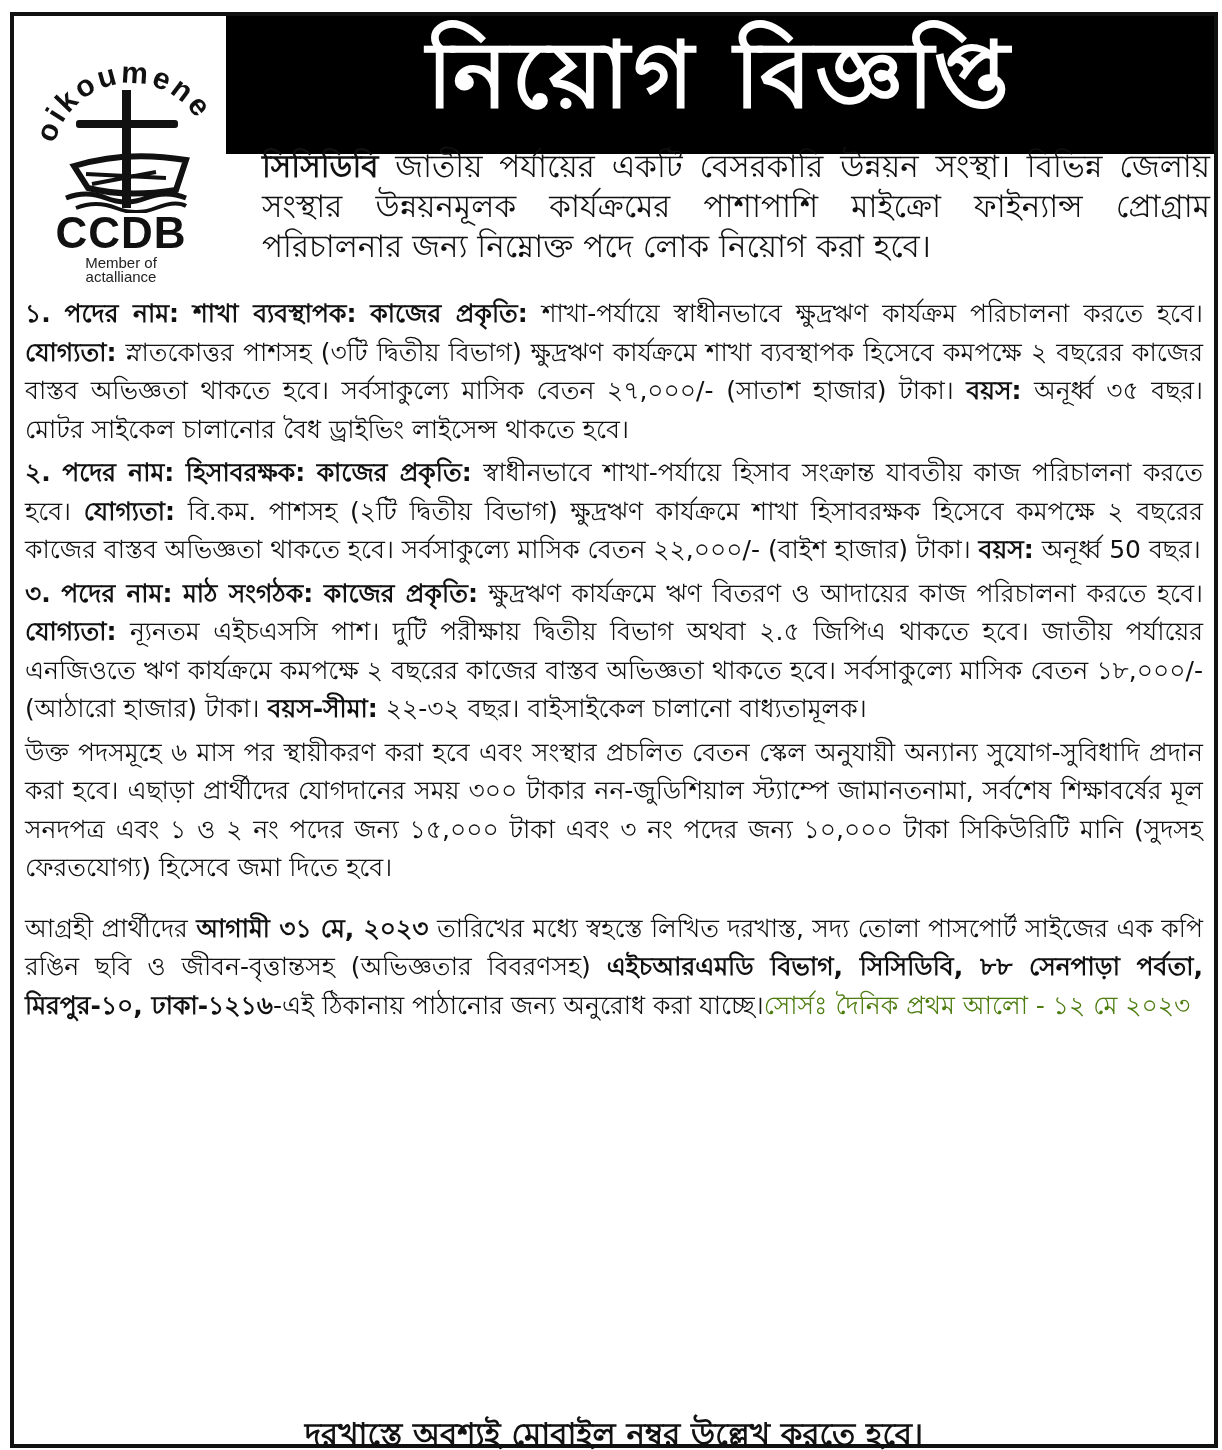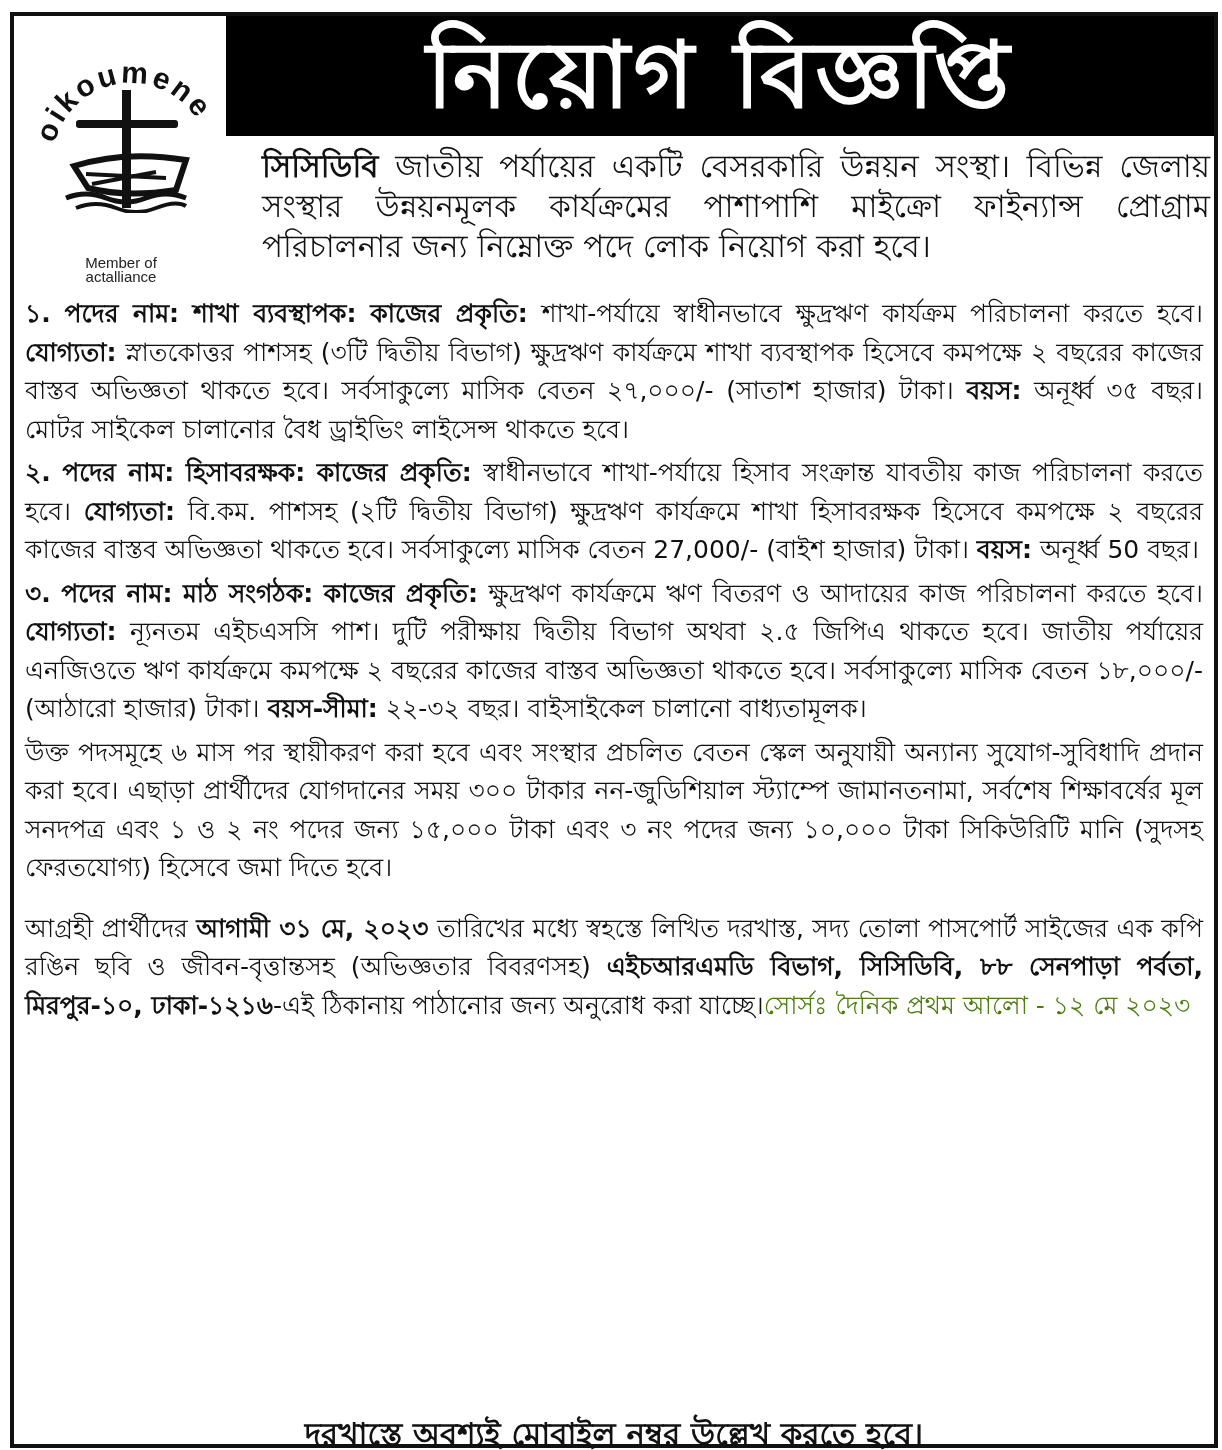--- a/index.html
+++ b/index.html
@@ -7,21 +7,21 @@
          font-family:"DejaVu Sans", sans-serif; color:#111; }
   .frame { position:absolute; left:10px; top:12px; width:1200px; height:1428px;
            border:4px solid #111; box-sizing:content-box; }
   .logo { position:absolute; left:26px; top:28px; width:200px; height:250px; }
   .logo svg { display:block; }
   .logo .ccdb { position:absolute; left:0; top:183px; width:190px; text-align:center;
                 font-family:"Liberation Sans", sans-serif; font-weight:bold; font-size:44px;
                 letter-spacing:1px; color:#111; line-height:44px; }
   .logo .member { position:absolute; left:0; top:228px; width:190px; text-align:center;
                   font-family:"Liberation Sans", sans-serif; font-size:15px; line-height:14px; color:#222; }
-  .titlebar { position:absolute; left:226px; top:16px; width:988px; height:120px;
+  .titlebar { position:absolute; left:226px; top:16px; width:988px; height:138px;
               background:#000; color:#fff; display:flex; align-items:flex-start; justify-content:center; }
   .titlebar span { font-size:92px; font-weight:bold; letter-spacing:4px; line-height:120px; }
   .intro { position:absolute; left:262px; top:146px; width:948px; font-size:31px; line-height:40px;
            text-align:justify; text-align-last:left; }
   .body { position:absolute; left:20px; top:290px; width:1188px; font-size:25px; line-height:38.5px;
           text-align:justify; }
   .body p { margin:5px; }
   .b { font-weight:bold; }
   .gap { height:12px; }
   .red { color:#4d7c0f; }
@@ -44,20 +44,21 @@
 
     <rect x="96" y="62" width="9" height="118" fill="#111"></rect>
     <rect x="50" y="92" width="102" height="8" rx="3" fill="#111"></rect>
 
     <path d="M 48 138 Q 100 122 160 132 L 150 162 Q 100 170 62 160 Z" fill="none" stroke="#111" stroke-width="6"></path>
     <path d="M 60 146 L 140 150 M 66 156 L 130 144" stroke="#111" stroke-width="4"></path>
 
     <path d="M 40 170 Q 60 162 80 170 T 120 170 T 160 170" fill="none" stroke="#111" stroke-width="5"></path>
     <path d="M 50 180 Q 70 172 90 180 T 130 180 T 160 178" fill="none" stroke="#111" stroke-width="4"></path>
   </svg>
+  <div class="ccdb">CCDB</div>
   <div class="member">
     <div>Member of</div>
     <div>actalliance</div>
   </div>
 </div>
 
 <div class="titlebar">
   <span>নিয়োগ বিজ্ঞপ্তি</span>
 </div>
 
@@ -74,21 +75,21 @@
     <span class="b">কাজের প্রকৃতি:</span><span> শাখা-পর্যায়ে স্বাধীনভাবে ক্ষুদ্রঋণ কার্যক্রম পরিচালনা করতে হবে।</span>
     <span class="b">যোগ্যতা:</span><span> স্নাতকোত্তর পাশসহ (৩টি দ্বিতীয় বিভাগ) ক্ষুদ্রঋণ কার্যক্রমে শাখা ব্যবস্থাপক হিসেবে কমপক্ষে ২ বছরের কাজের বাস্তব অভিজ্ঞতা থাকতে হবে। সর্বসাকুল্যে মাসিক বেতন ২৭,০০০/- (সাতাশ হাজার) টাকা।</span>
     <span class="b">বয়স:</span><span> অনূর্ধ্ব ৩৫ বছর। মোটর সাইকেল চালানোর বৈধ ড্রাইভিং লাইসেন্স থাকতে হবে।</span>
   </p>
 
   <p>
     <span class="b">২.</span>
     <span class="b">পদের নাম:</span>
     <span class="b">হিসাবরক্ষক:</span>
     <span class="b">কাজের প্রকৃতি:</span><span> স্বাধীনভাবে শাখা-পর্যায়ে হিসাব সংক্রান্ত যাবতীয় কাজ পরিচালনা করতে হবে।</span>
-    <span class="b">যোগ্যতা:</span><span> বি.কম. পাশসহ (২টি দ্বিতীয় বিভাগ) ক্ষুদ্রঋণ কার্যক্রমে শাখা হিসাবরক্ষক হিসেবে কমপক্ষে ২ বছরের কাজের বাস্তব অভিজ্ঞতা থাকতে হবে। সর্বসাকুল্যে মাসিক বেতন 27,000/- (বাইশ হাজার) টাকা।</span>
+    <span class="b">যোগ্যতা:</span><span> বি.কম. পাশসহ (২টি দ্বিতীয় বিভাগ) ক্ষুদ্রঋণ কার্যক্রমে শাখা হিসাবরক্ষক হিসেবে কমপক্ষে ২ বছরের কাজের বাস্তব অভিজ্ঞতা থাকতে হবে। সর্বসাকুল্যে মাসিক বেতন ২২,০০০/- (বাইশ হাজার) টাকা।</span>
     <span class="b">বয়স:</span><span> অনূর্ধ্ব 50 বছর।</span>
   </p>
 
   <p>
     <span class="b">৩.</span>
     <span class="b">পদের নাম:</span>
     <span class="b">মাঠ সংগঠক:</span>
     <span class="b">কাজের প্রকৃতি:</span><span> ক্ষুদ্রঋণ কার্যক্রমে ঋণ বিতরণ ও আদায়ের কাজ পরিচালনা করতে হবে।</span>
     <span class="b">যোগ্যতা:</span><span> ন্যূনতম এইচএসসি পাশ। দুটি পরীক্ষায় দ্বিতীয় বিভাগ অথবা ২.৫ জিপিএ থাকতে হবে। জাতীয় পর্যায়ের এনজিওতে ঋণ কার্যক্রমে কমপক্ষে ২ বছরের কাজের বাস্তব অভিজ্ঞতা থাকতে হবে। সর্বসাকুল্যে মাসিক বেতন ১৮,০০০/- (আঠারো হাজার) টাকা।</span>
     <span class="b">বয়স-সীমা:</span><span> ২২-৩২ বছর। বাইসাইকেল চালানো বাধ্যতামূলক।</span>

